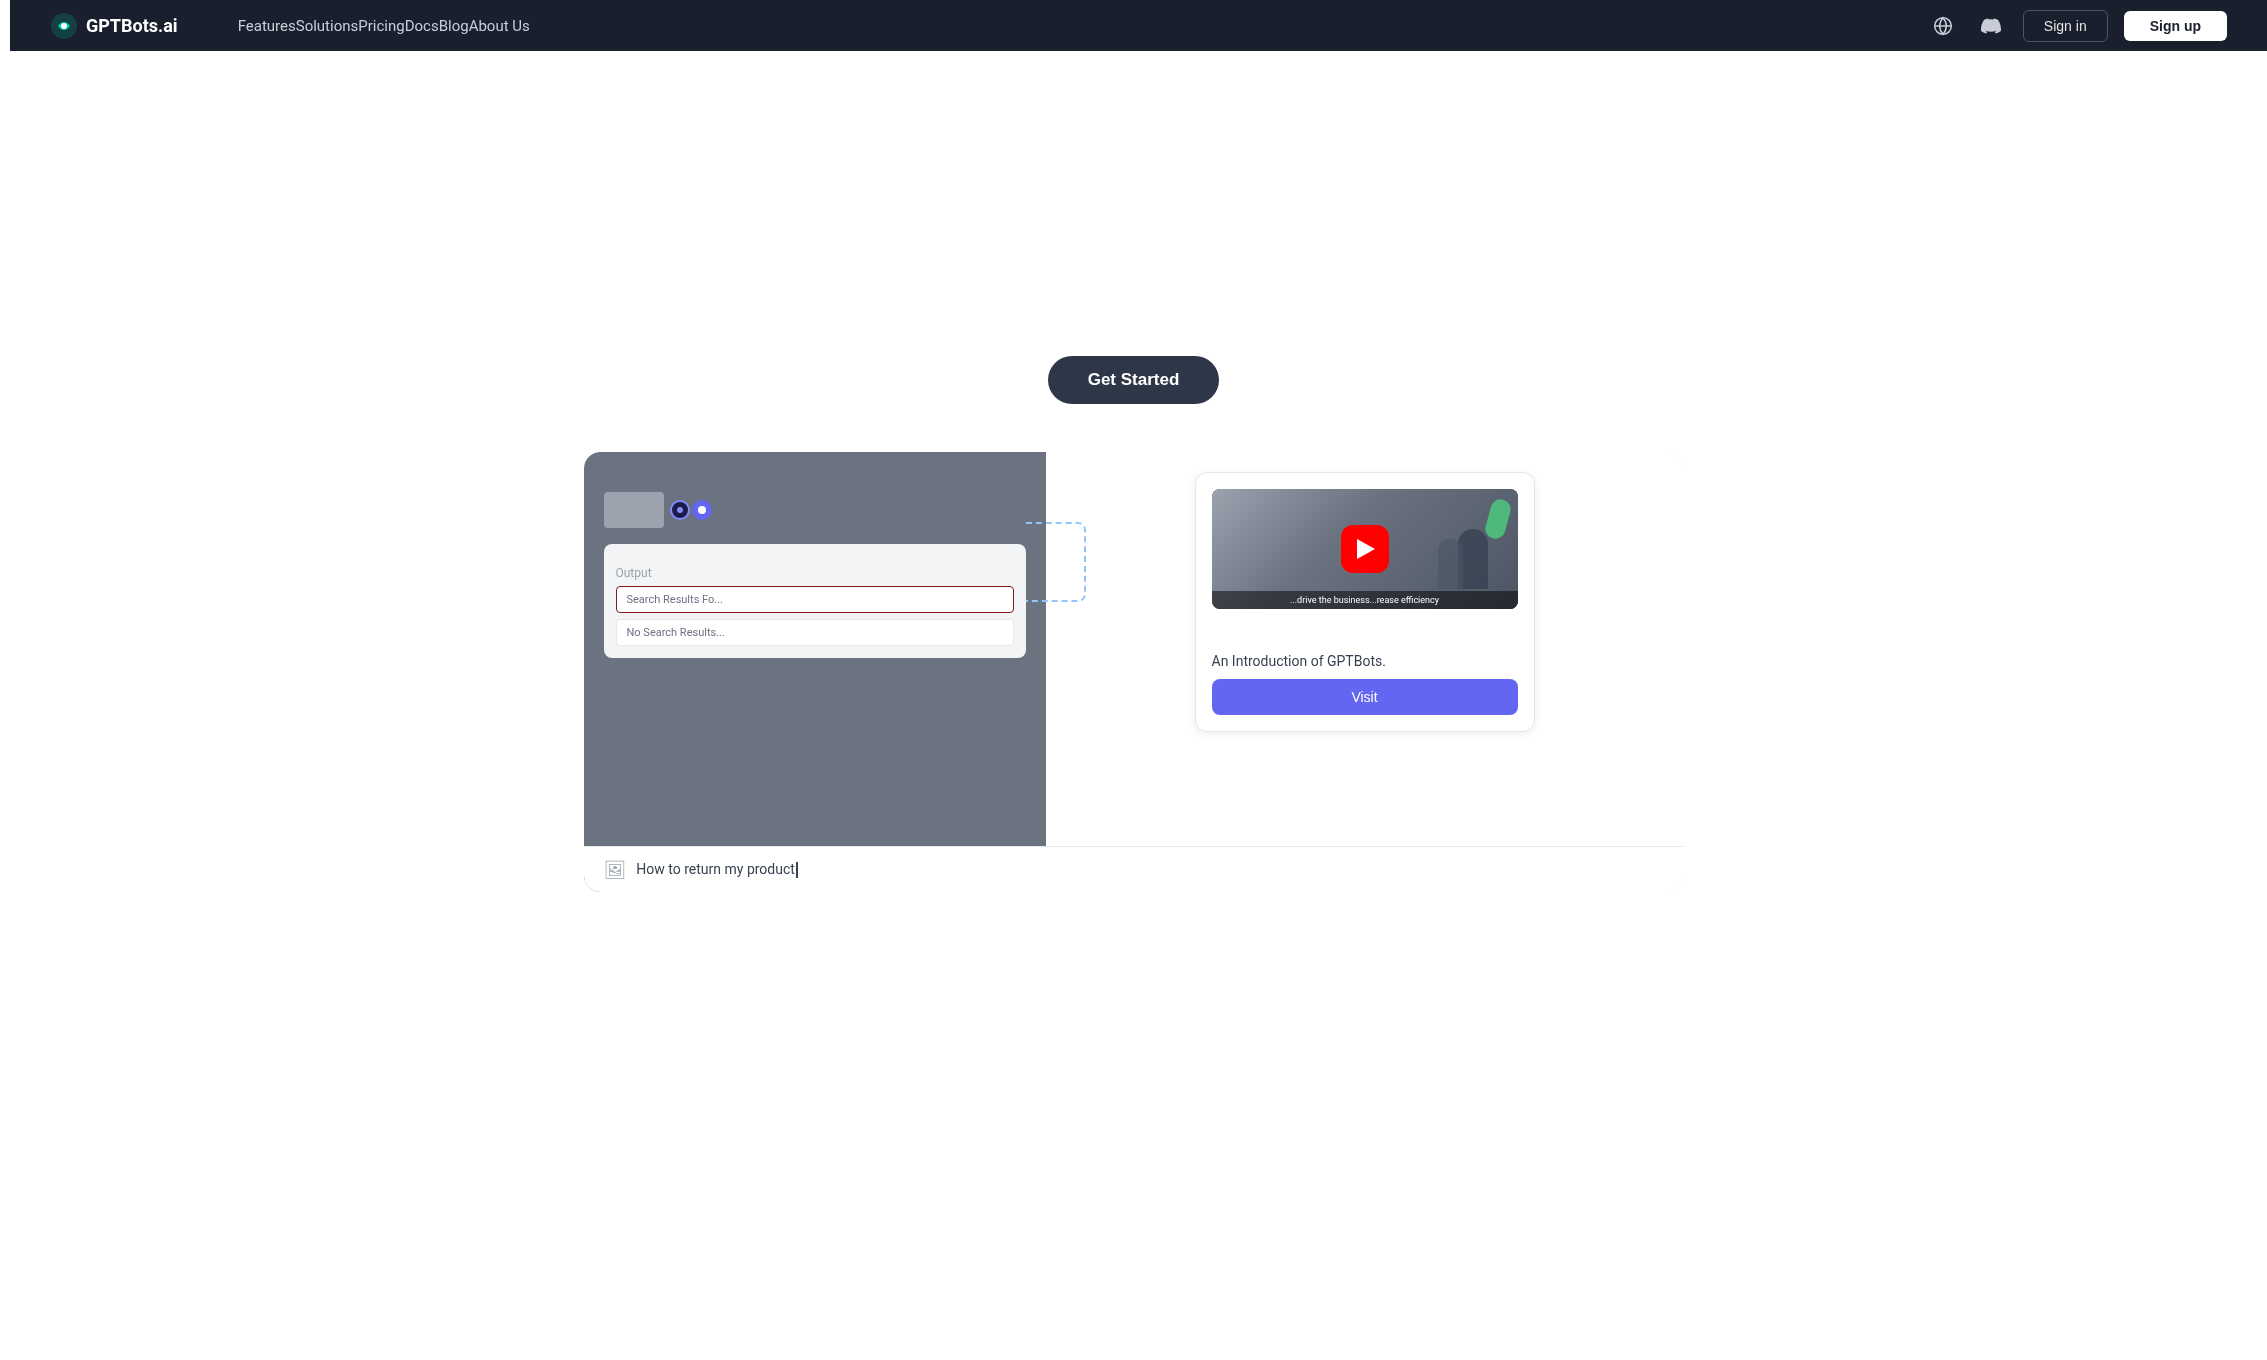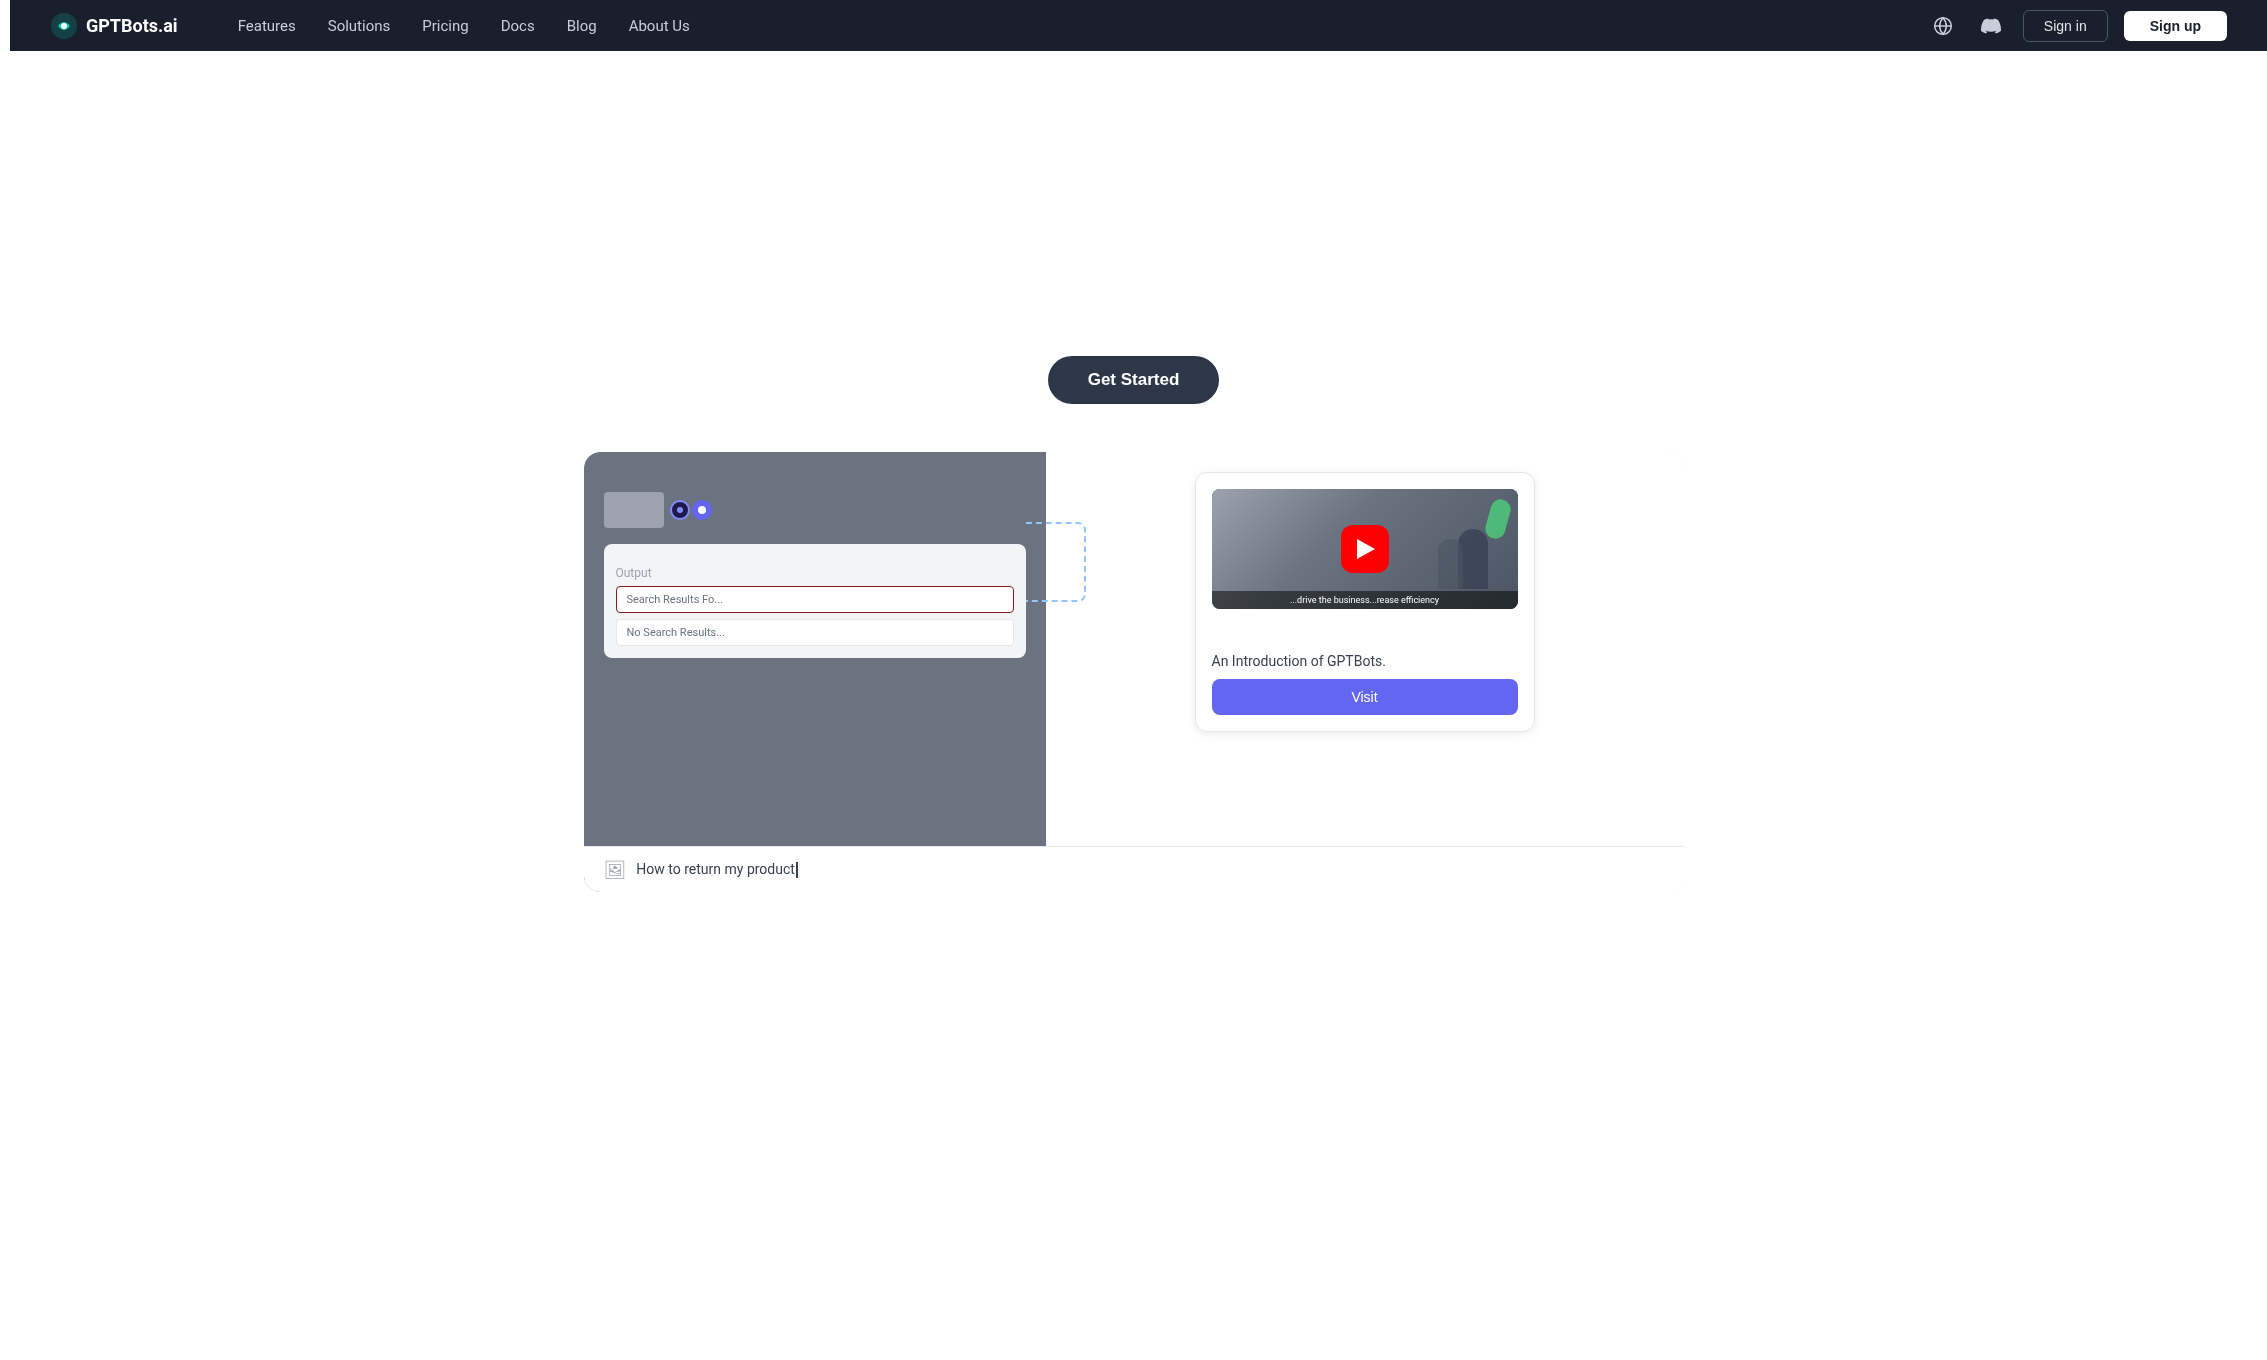--- a/index.html
+++ b/index.html
@@ -43,21 +43,20 @@
     }
 
     .logo-icon {
       width: 28px;
       height: 28px;
     }
 
     .navbar-nav {
       display: flex;
       align-items: center;
-      gap: 32px;
       flex: 1;
     }
 
     .nav-link {
       color: #c8cdd8;
       text-decoration: none;
       font-size: 15px;
       cursor: pointer;
       transition: color 0.2s;
     }

